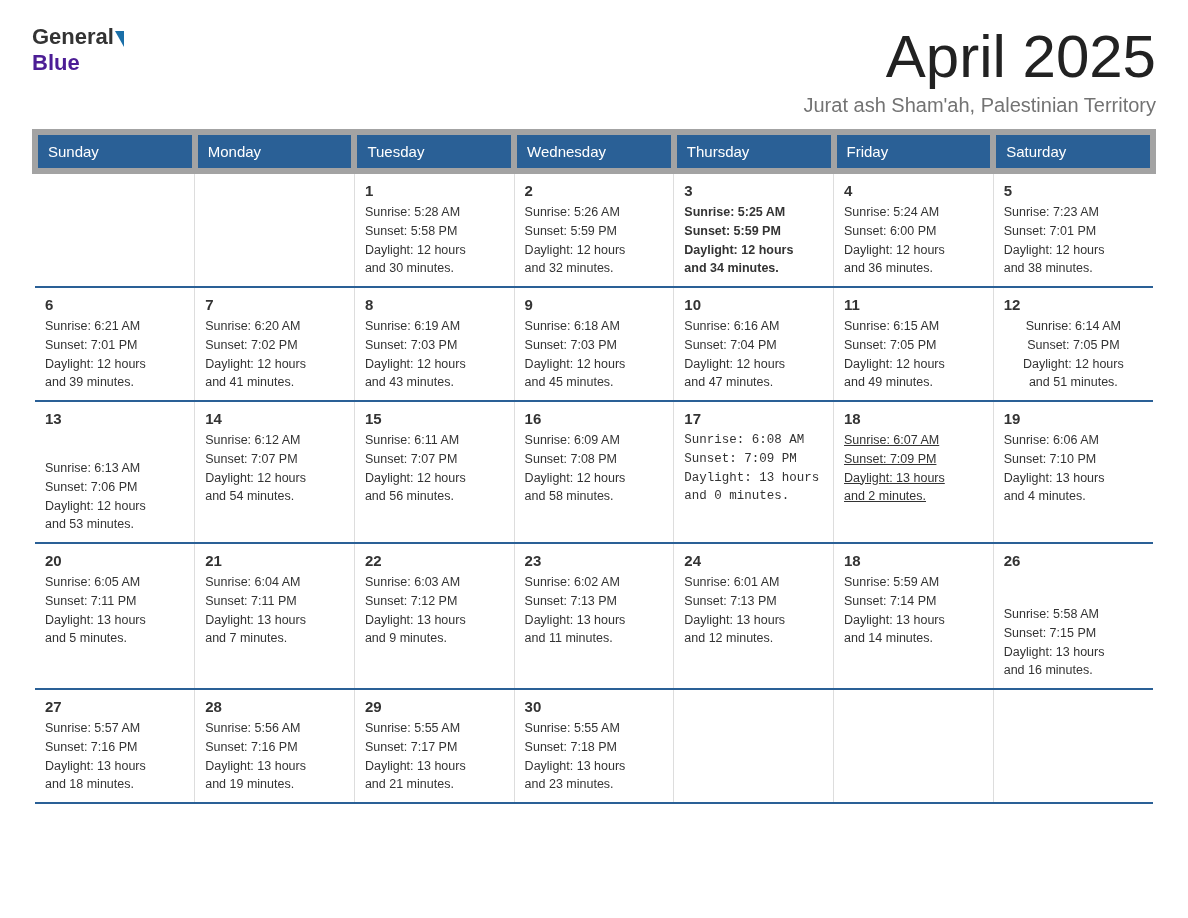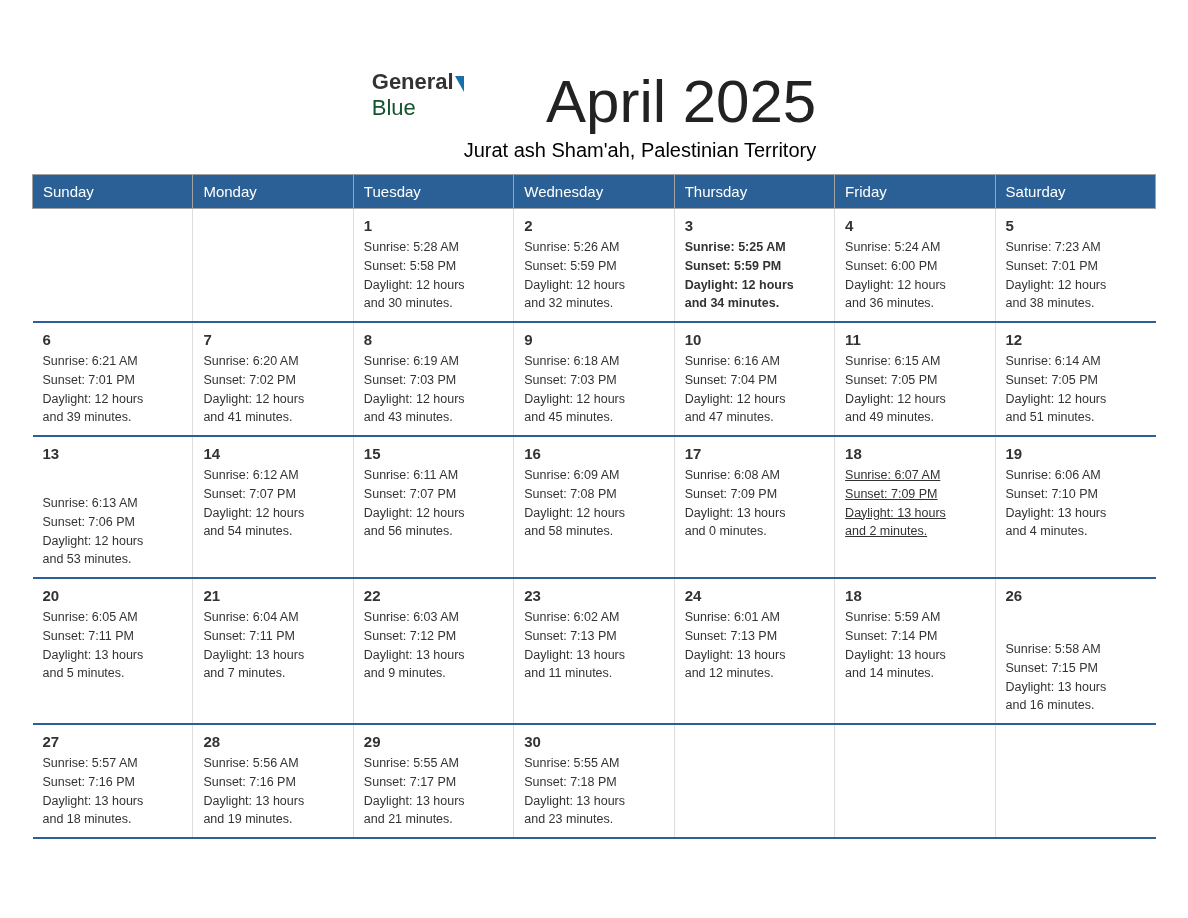--- a/index.html
+++ b/index.html
@@ -5,64 +5,63 @@
     * { box-sizing: border-box; margin: 0; padding: 0; }
     body {
       font-family: Arial, Helvetica, sans-serif;
       background: #fff;
       padding: 24px 32px;
       width: 1188px;
       min-height: 918px;
     }
     .header-row {
       display: flex;
-      justify-content: center;
+      justify-content: space-between;
       align-items: flex-start;
       margin-bottom: 8px;
-      margin-top: 45px;
     }
     .logo-text-general {
       font-size: 22px;
       font-weight: bold;
       color: #333;
     }
     .logo-text-blue {
       font-size: 22px;
-      font-weight: normal;
-      color: #14532d;
+      font-weight: bold;
+      color: #4c1d95;
     }
     .title-block {
       text-align: right;
     }
     .month-title {
       font-size: 60px;
       font-weight: normal;
       color: #222;
       line-height: 1.1;
     }
     .location-title {
       font-size: 20px;
-      color: #000000;
+      color: #737373;
       margin-top: 4px;
     }
     table {
       width: 100%;
       border-collapse: collapse;
       margin-top: 12px;
     }
     thead tr {
       background-color: #2a6096;
     }
     thead th {
       color: #fff;
       font-size: 15px;
       font-weight: normal;
       padding: 8px 10px;
       text-align: left;
-      border: 1px solid #a3a3a3;
+      border: 6px solid #a3a3a3;
     }
     tbody tr {
       border-bottom: 2px solid #2a6096;
     }
     tbody td {
       vertical-align: top;
       padding: 8px 10px;
       font-size: 13px;
       color: #333;
       border-right: 1px solid #ddd;
@@ -213,21 +212,21 @@
         </td>
         <td>
           <span class="day-number">11</span>
           <div class="day-info" style="white-space: pre-line;">Sunrise: 6:15 AM
 Sunset: 7:05 PM
 Daylight: 12 hours
 and 49 minutes.</div>
         </td>
         <td>
           <span class="day-number">12</span>
-          <div class="day-info" style="white-space: pre-line;">Sunrise: 6:14 AM
+          <div class="day-info" style="white-space: pre-line; text-align: center;">Sunrise: 6:14 AM
 Sunset: 7:05 PM
 Daylight: 12 hours
 and 51 minutes.</div>
         </td>
       </tr>
       <tr>
         <td>
           <span class="day-number">13</span>
           <div class="day-info" style="white-space: pre-line; margin-top: 32px;">Sunrise: 6:13 AM
 Sunset: 7:06 PM
@@ -250,21 +249,21 @@
         </td>
         <td>
           <span class="day-number">16</span>
           <div class="day-info" style="white-space: pre-line;">Sunrise: 6:09 AM
 Sunset: 7:08 PM
 Daylight: 12 hours
 and 58 minutes.</div>
         </td>
         <td>
           <span class="day-number">17</span>
-          <div class="day-info" style="white-space: pre-line;">Sunrise: 6:08 AM
+          <div class="day-info" style="white-space: pre-line; font-family: Liberation Mono, monospace;">Sunrise: 6:08 AM
 Sunset: 7:09 PM
 Daylight: 13 hours
 and 0 minutes.</div>
         </td>
         <td>
           <span class="day-number">18</span>
           <div class="day-info" style="white-space: pre-line; text-decoration: underline;">Sunrise: 6:07 AM
 Sunset: 7:09 PM
 Daylight: 13 hours
 and 2 minutes.</div>

